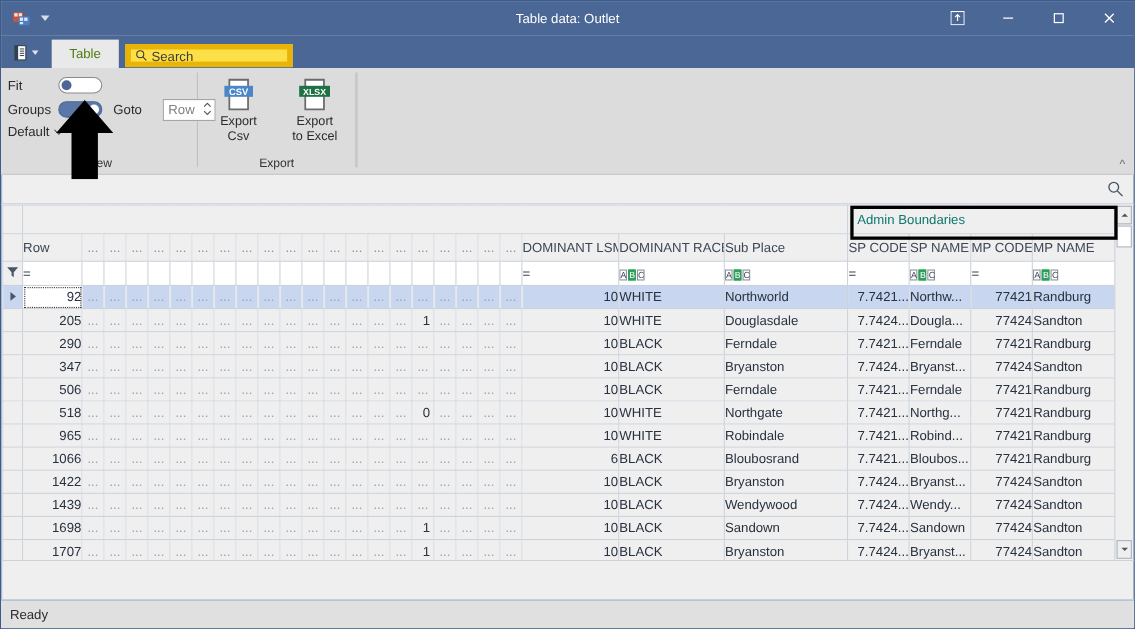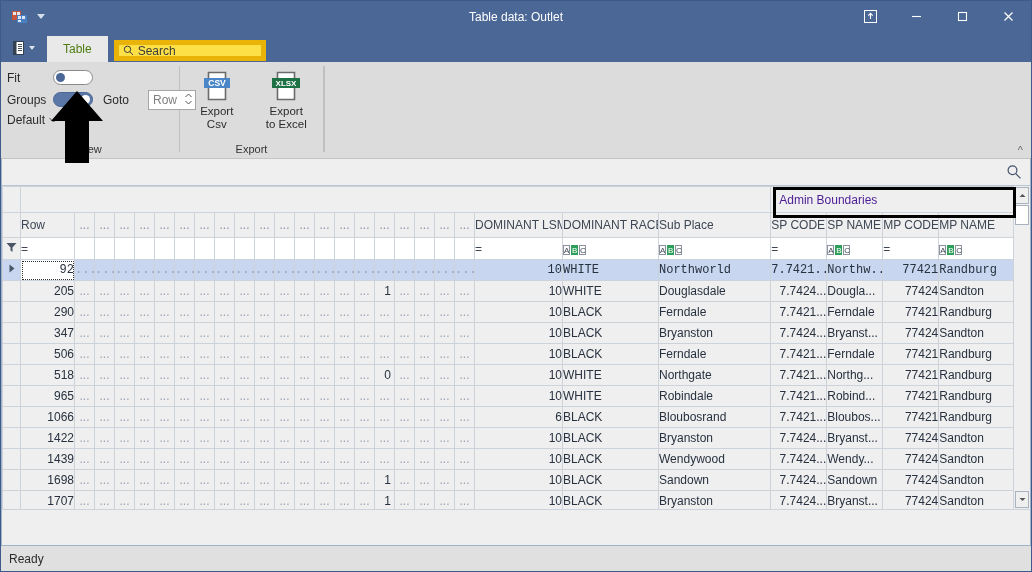--- a/index.html
+++ b/index.html
@@ -95,21 +95,21 @@
   table.grid { border-collapse: collapse; table-layout: fixed; width: 1014px; }
   table.grid td, table.grid th { border: 1px solid #cdd3db; padding: 0;
                                  font-weight: normal; font-size: 12px;
                                  overflow: hidden; white-space: nowrap; }
   .bandrow th { height: 26px; background: #efefef; }
   .hdrrow th { height: 25px; background: #efefef; color: #3d4654; text-align: left;
                padding: 0 5px; }
   .hdrrow th.dots { text-align: center; color: #8a94a3; padding: 0; }
   .filterrow td { height: 22px; background: #ffffff; padding: 0 5px; color: #3d4654; }
   .datarow td { height: 21px; background: #efefef; padding: 0 5px; color: #27313f; }
-  .datarow.sel td { background: #c8d6ef; font-family: Liberation Mono, monospace; }
+  .datarow.sel td { background: #c8d6ef; }
   .datarow td.dots { text-align: center; color: #9aa3b1; padding: 0; }
   .datarow td.num { text-align: right; }
   .indicator { width: 18px; background: #efefef !important; text-align: center; }
   .indicator.sel { background: #c8d6ef !important; }
   .focuscell { outline: 1px dotted #333; outline-offset: -2px; }
   .abc { display: inline-flex; gap: 1px; align-items: center; }
   .abc i { font-style: normal; font-size: 8px; width: 7px; height: 10px;
            line-height: 10px; text-align: center; border: 1px solid #8c939f;
            color: #3d4654; background: #fff; }
   .abc i.g { background: #2e9e5b; border-color: #2e9e5b; color: #fff; }
@@ -313,21 +313,21 @@
           <col style="width: 112px;">
           <col style="width: 56px;">
           <col style="width: 56px;">
           <col style="width: 56px;">
           <col style="width: 80px;">
         </colgroup>
       <thead>
         <tr class="bandrow" id="band-row">
             <th colspan="1"></th>
             <th colspan="24"></th>
-            <th colspan="4" style="padding-left: 8px; text-align: left; color: #4c1d95; font-size: 12px;">Admin Boundaries</th>
+            <th colspan="4" style="padding-left: 8px; text-align: left; color: #0f766e; font-size: 12px;">Admin Boundaries</th>
           </tr>
         <tr class="hdrrow" id="hdr-row">
             <th></th>
             <th>Row</th>
             <th class="dots">...</th>
             <th class="dots">...</th>
             <th class="dots">...</th>
             <th class="dots">...</th>
             <th class="dots">...</th>
             <th class="dots">...</th>

